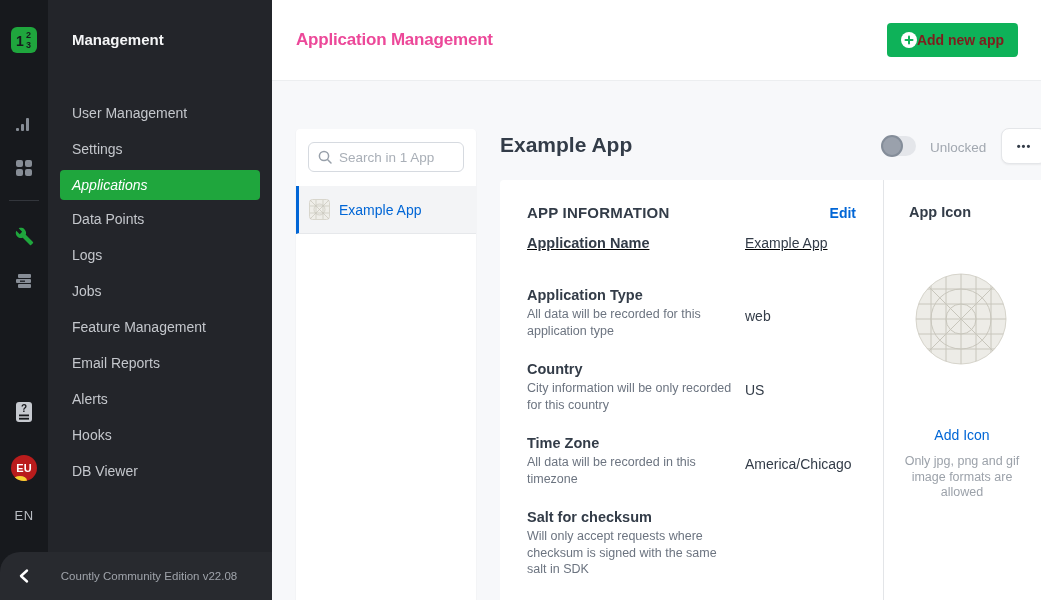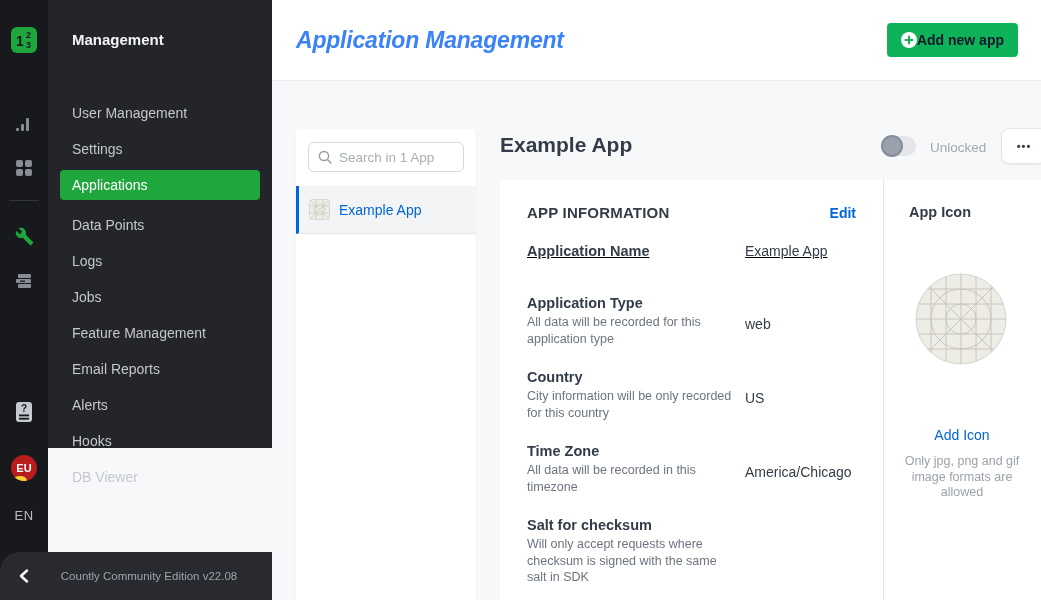--- a/index.html
+++ b/index.html
@@ -15,42 +15,42 @@
   .avatar { position:absolute; left:11px; top:455px; width:26px; height:26px; border-radius:50%;
             background:#b91c1c; color:#fff; font-size:11px; font-weight:bold;
             display:flex; align-items:center; justify-content:center; overflow:hidden; cursor:pointer; }
   .avatar::after { content:""; position:absolute; left:2px; bottom:-4px; width:14px; height:9px;
                    border-radius:50%; background:#F5D332; }
   .avatar span { position:relative; z-index:1; }
   .lang { position:absolute; left:0; top:508px; width:48px; text-align:center; color:#B9BDC3;
           font-size:13px; letter-spacing:.5px; cursor:pointer; }
 
   
-  .menu { position:absolute; left:48px; top:0; width:224px; height:448px; background:#23252A; z-index:1; }
+  .menu { position:absolute; left:48px; top:0; width:224px; height:600px; background:#23252A; z-index:1; }
   .menu-title { position:absolute; left:24px; top:31px; color:#F4F5F6; font-size:15px; font-weight:600; }
   .menu-items { position:absolute; left:0; top:95px; width:224px; }
   .menu-item { position:relative; height:36px; line-height:30px; margin:0 12px 0 12px; padding-left:12px;
                color:#C4C7CC; font-size:14px; border-radius:4px; cursor:pointer; display:flex; align-items:center; }
   .menu-item > span { line-height:normal; }
-  .menu-item.active { background:#1FA63D; color:#FFFFFF; height:30px; margin-top:3px; margin-bottom:7px; }
+  .menu-item.active { background:#1FA63D; color:#FFFFFF; height:30px; margin-top:3px; margin-bottom:1px;font-style:italic; }
 
   
   .side-footer { position:absolute; left:0; bottom:0; width:272px; height:48px; background:#282A2F;
                  border-top-left-radius:20px; z-index:3; display:flex; align-items:center; }
   .collapse-btn { width:48px; display:flex; justify-content:center; cursor:pointer; }
   .version { flex:1; text-align:center; color:#9FA3AA; font-size:11.5px; padding-right:22px; }
 
   
   .main { position:absolute; left:272px; top:0; right:0; height:600px; }
   .main-header { position:absolute; left:0; top:0; right:0; height:81px; background:#FFFFFF;
                  border-bottom:1px solid #ECEEF0; display:flex; align-items:center;
                  justify-content:space-between; padding:0 23px 0 24px; }
-  .page-title { font-size:23px; font-weight:700; color:#3b82f6; letter-spacing:-.2px;font-style:italic; }
+  .page-title { font-size:17px; font-weight:700; color:#ec4899; letter-spacing:-.2px; }
   .add-btn { display:flex; align-items:center; gap:0; height:34px; padding:0 14px;
-             background:#0EB259; border:none; border-radius:4px; color:#0f172a; font-size:14px;
+             background:#0EB259; border:none; border-radius:4px; color:#7f1d1d; font-size:14px;
              font-weight:600; font-family:inherit; cursor:pointer; }
 
   .content { position:absolute; left:0; top:81px; right:0; bottom:0; background:#F7F8FA; overflow:hidden; }
 
   
   .applist { position:absolute; left:24px; top:48px; width:180px; bottom:-8px; background:#fff;
              border-radius:4px 4px 0 0; box-shadow:0 1px 2px rgba(0,0,0,.07); }
   .search-wrap { position:relative; margin:13px 12px 14px 12px; }
   .search-wrap svg { position:absolute; left:9px; top:7px; }
   .search-input { width:100%; height:30px; border:1px solid #D6DAE0; border-radius:6px;
@@ -70,21 +70,21 @@
   .lock-label { position:absolute; left:658px; top:59px; font-size:13.5px; color:#A2A8B0; }
   .more-btn { position:absolute; left:729px; top:47px; width:46px; height:36px; background:#fff;
               border:1px solid #E4E6E9; border-radius:8px; box-shadow:0 1px 2px rgba(0,0,0,.06);
               color:#333C48; font-size:11px; letter-spacing:1px; font-weight:bold; cursor:pointer;
               display:flex; align-items:center; justify-content:center; font-family:inherit; }
 
   
   .detail-cards { position:absolute; left:228px; top:99px; right:-10px; bottom:-8px; display:flex; }
   .info-card { width:384px; background:#fff; border-radius:4px 0 0 0; border-right:1px solid #E3E5E8;
                padding:24px 27px 0 27px; }
-  .section-row { display:flex; justify-content:space-between; align-items:baseline; margin-bottom:20px;gap:44px; }
+  .section-row { display:flex; justify-content:space-between; align-items:baseline; margin-bottom:12px;gap:44px; }
   .section-title { font-size:15px; font-weight:700; color:#333C48; letter-spacing:.2px; }
   .edit-link { font-size:14px; color:#0166D6; cursor:pointer; text-decoration:none;font-weight:bold; }
   .info-row { display:flex; margin-bottom:20px; }
   .info-row.first { margin-bottom:32px;text-decoration:underline; }
   .info-col { width:218px; }
   .info-label { font-size:14.5px; font-weight:600; color:#333C48; line-height:20px; }
   .info-desc { font-size:12.5px; color:#6C7480; line-height:16.5px; margin-top:1px; max-width:205px; }
   .info-value { flex:1; font-size:14px; color:#333C48; line-height:20px; }
   .info-row.has-desc .info-value { padding-top:21px; }
 

